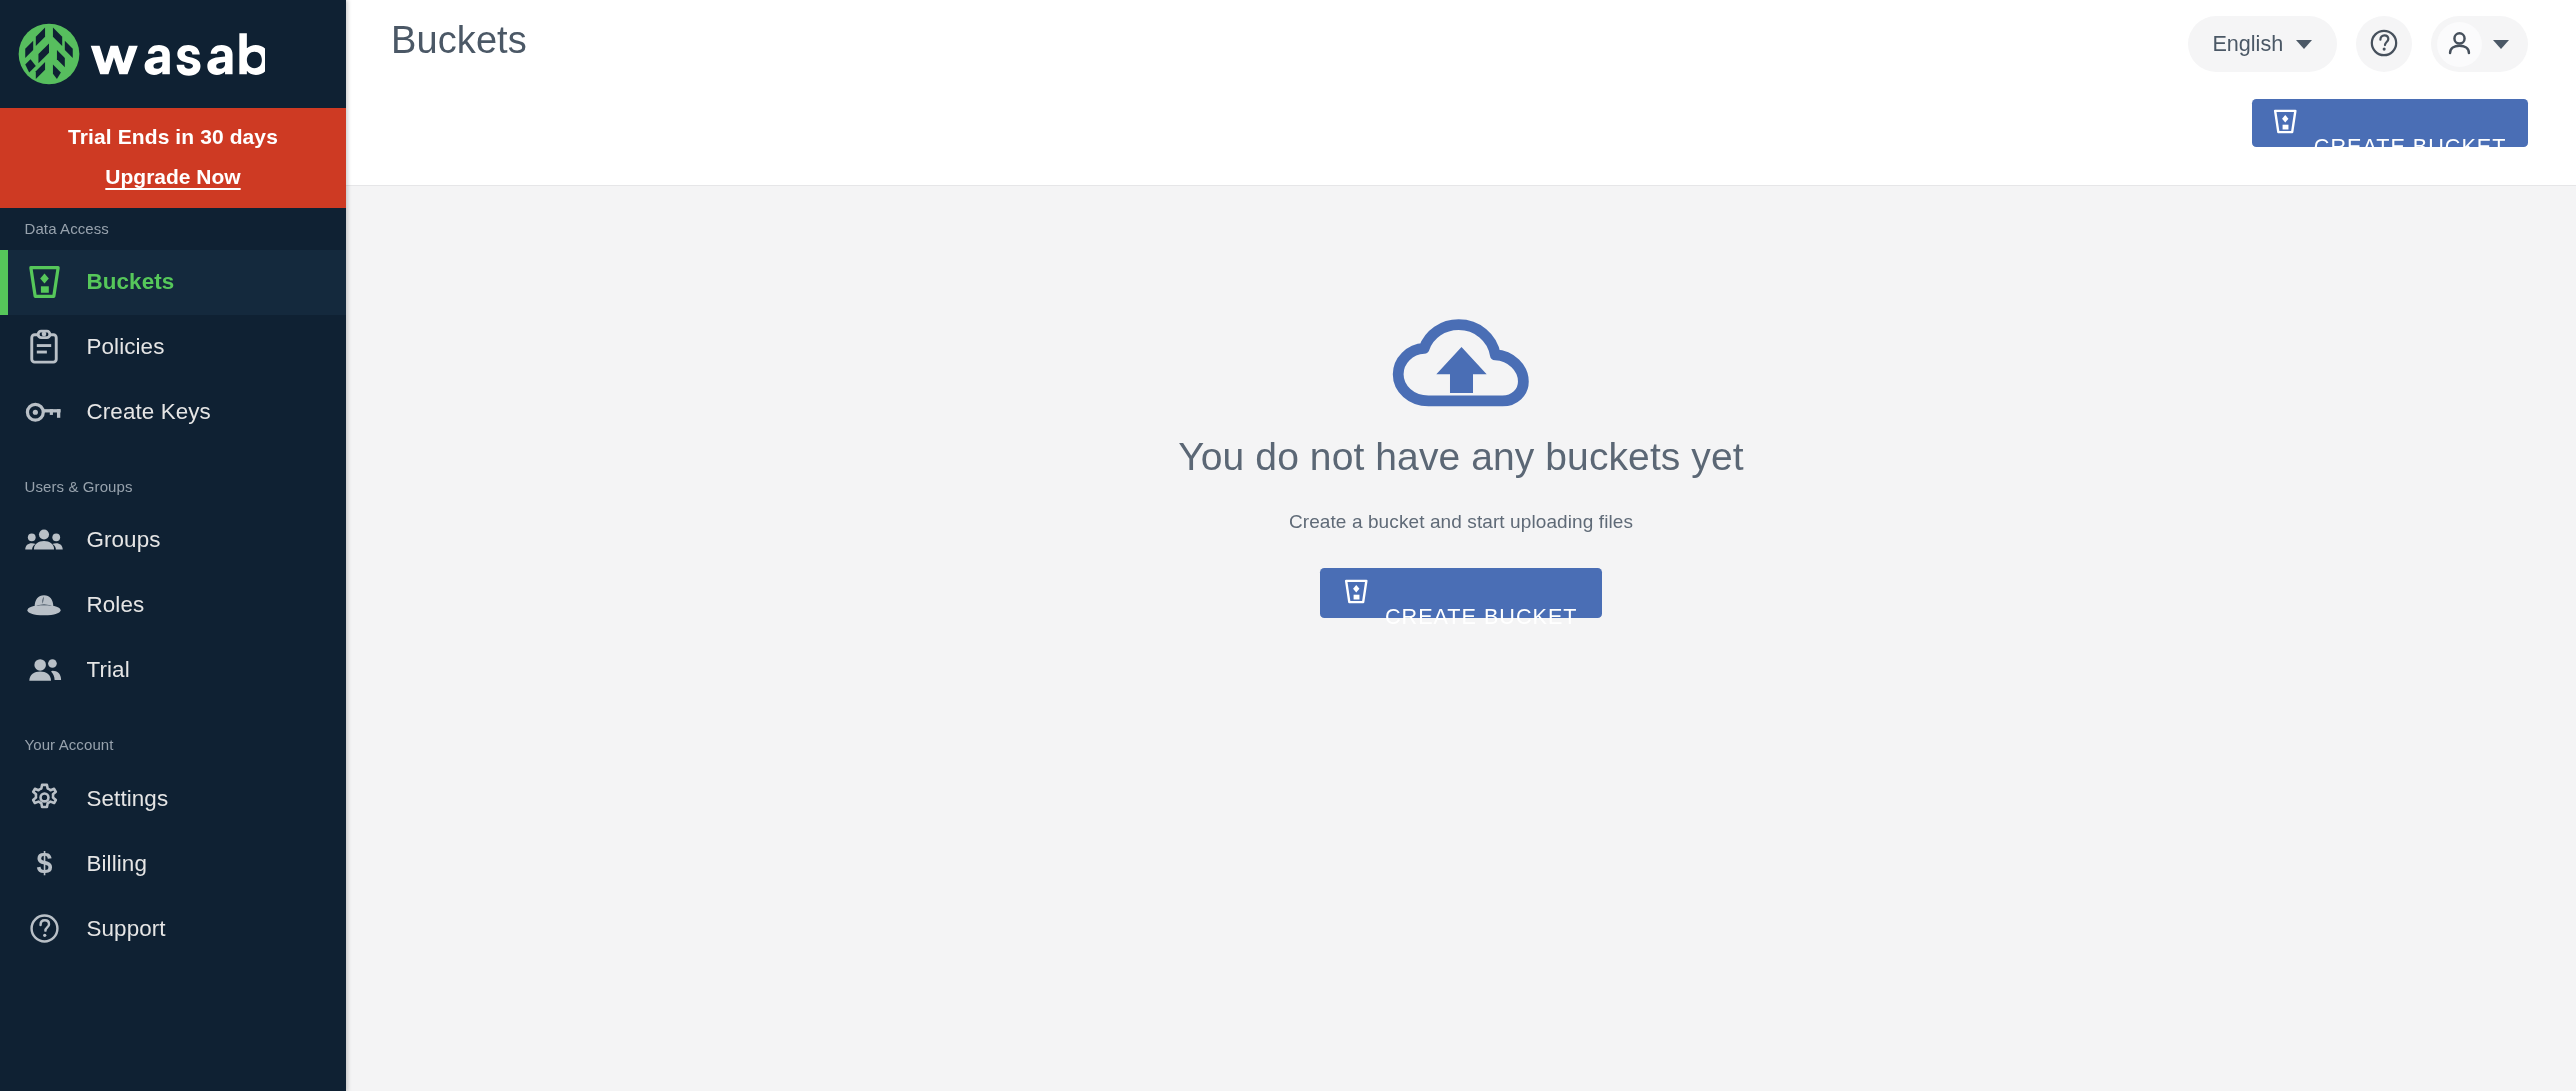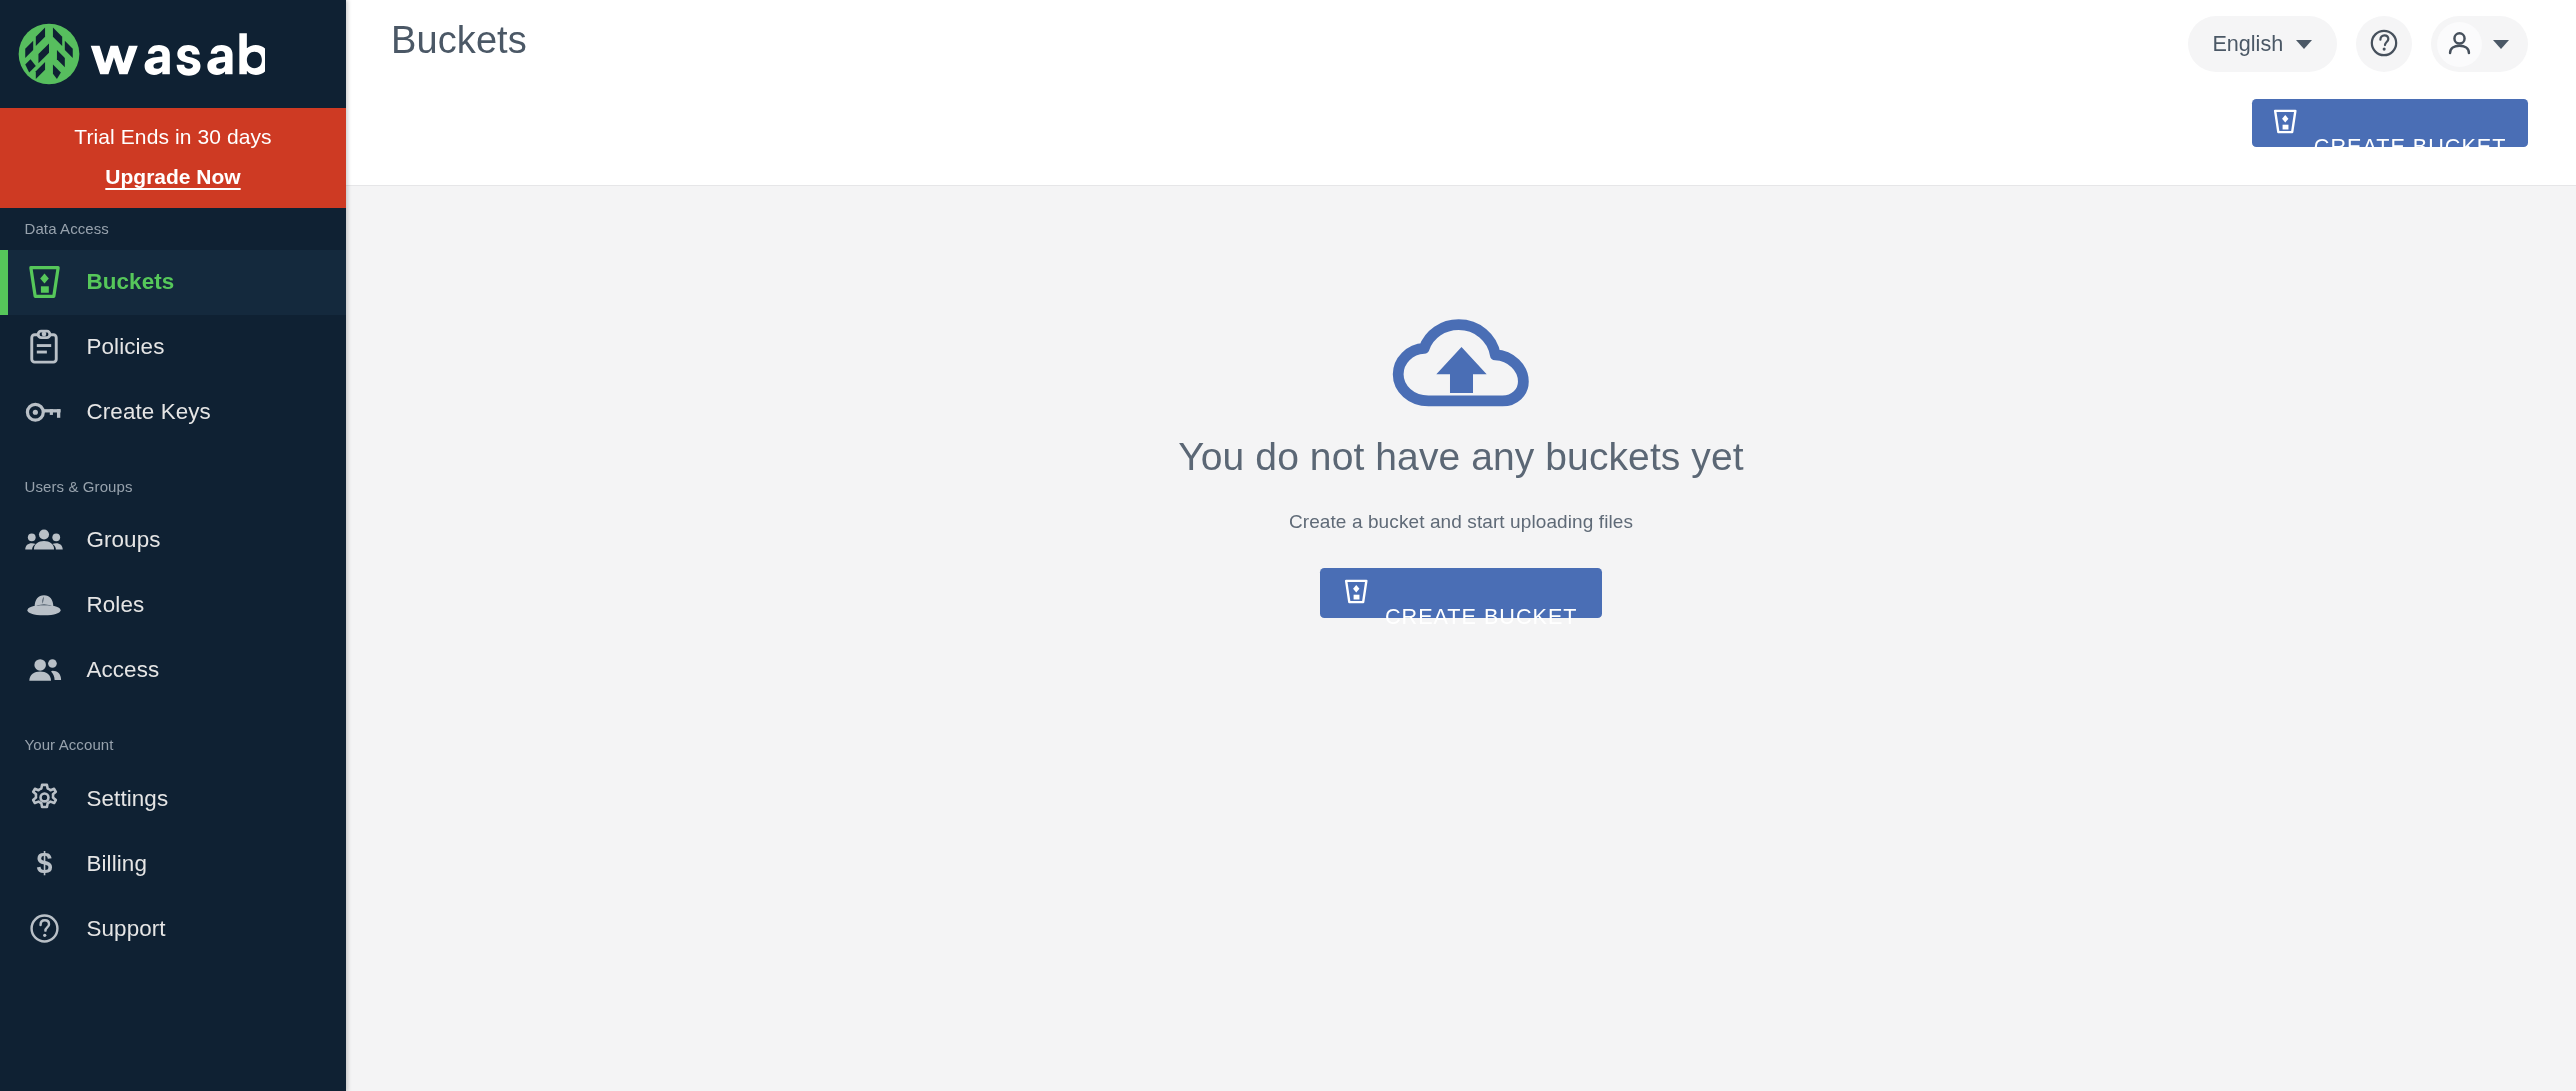--- a/index.html
+++ b/index.html
@@ -49,20 +49,21 @@
   .trial-banner {
     background: #ce3a23;
     padding: 16px 7.2px 19px;
     text-align: center;
   }
   .trial-text {
     color: #ffffff;
     font-size: 21px;
     letter-spacing: 0.1px;
     line-height: 1.2;
+    font-weight: bold;
   }
   .trial-link {
     display: inline-block;
     margin-top: 16px;
     color: #ffffff;
     font-size: 21px;
     font-weight: bold;
     text-decoration: underline;
     text-underline-offset: 3.6px;
     cursor: pointer;
@@ -406,21 +407,21 @@
 
     <div class="nav-item">
       <span class="nav-icon">
         <svg width="35" height="26" viewBox="0 0 48 36" aria-hidden="true">
           <circle cx="18" cy="11" r="8" fill="#b9c0c7"></circle>
           <path d="M3 33 c0-9 7-13 15-13 c8 0 15 4 15 13 z" fill="#b9c0c7"></path>
           <circle cx="35" cy="9" r="6" fill="#b9c0c7"></circle>
           <path d="M35 19 c7 0 12 4 12 13 h-9 c0-5 -2-9 -5-12 z" fill="#b9c0c7"></path>
         </svg>
       </span>
-      <span class="nav-label">Access</span>
+      <span class="nav-label">Trial</span>
     </div>
   </div>
 
   <div class="group-gap"></div>
 
   <div class="nav-group">
     <div class="nav-section-label">Your Account</div>
 
     <div class="nav-item">
       <span class="nav-icon">

